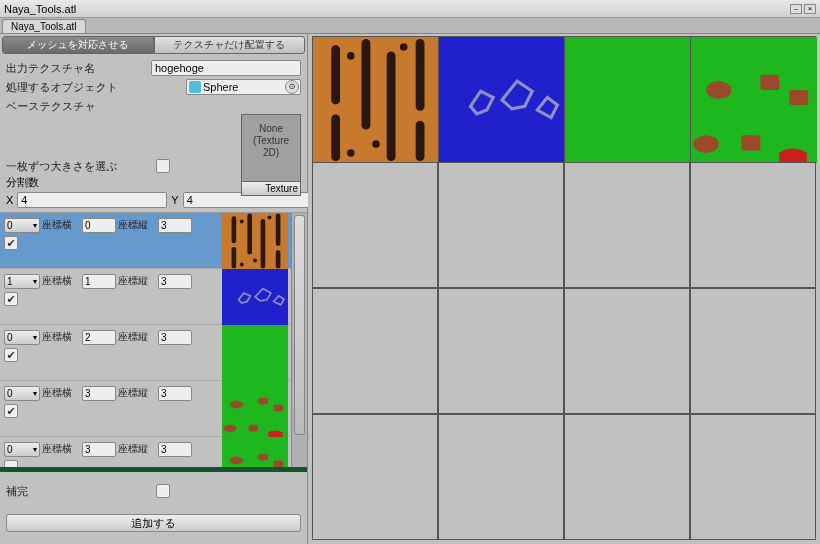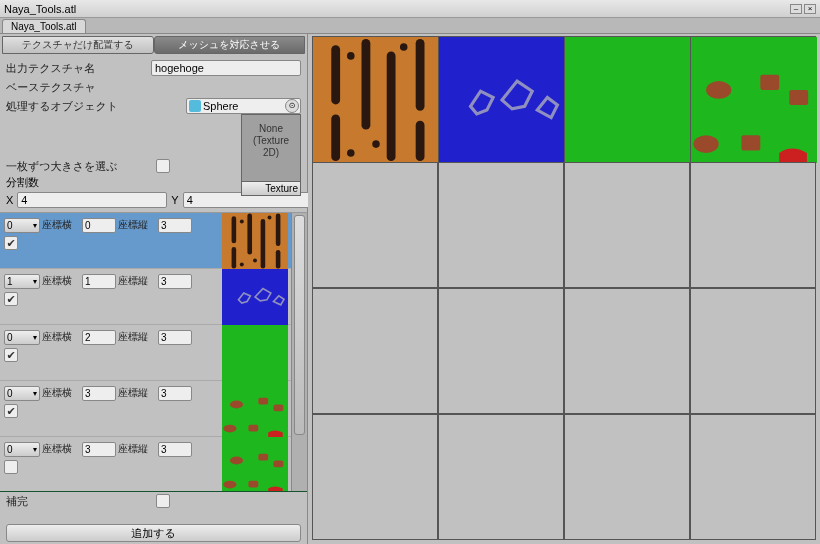--- a/index.html
+++ b/index.html
@@ -40,21 +40,21 @@
 .item{height:56px;display:flex;border-bottom:1px solid #aaa;position:relative}
 .item.sel{background:#6699cc}
 .item .ctrls{width:222px;padding:3px 4px}
 .item .thumb{width:66px;height:56px}
 .coordrow{display:flex;align-items:center;gap:2px;height:18px}
 .dd{width:36px;height:15px;background:linear-gradient(#eee,#ccc);border:1px solid #888;border-radius:2px;font-size:10px;padding:0 2px;display:flex;align-items:center;justify-content:space-between}
 .dd::after{content:"▾";font-size:8px}
 .clbl{font-size:10px;color:#222;width:38px}
 .cin{width:34px;height:15px;background:#eee;border:1px solid #888;border-radius:2px;padding:0 2px;font-size:10px}
 .item .chk2{width:14px;height:14px;background:#eee;border:1px solid #888;border-radius:2px;margin-top:2px;text-align:center;line-height:12px;font-size:11px;color:#333}
-.bottom{padding:2px 6px;border-top:1px solid #14532d}
+.bottom{padding:12px 6px;border-top:5px solid #14532d}
 .addbtn{width:100%;height:18px;background:linear-gradient(#eee,#ccc);border:1px solid #888;border-radius:3px;text-align:center;line-height:16px;margin-top:12px}
 .grid{position:absolute;left:4px;top:2px;right:4px;bottom:4px;background:#c1c1c1}
 .gridcell{position:absolute;border:1px solid #555;background:#c1c1c1}
 svg{display:block}
 </style>
 </head>
 <body>
 
 <div class="titlebar">
   <span>Naya_Tools.atl</span>
@@ -62,38 +62,38 @@
     <div class="winbtn">–</div>
     <div class="winbtn">×</div>
   </div>
 </div>
 <div class="tabbar">
   <div class="tab">Naya_Tools.atl</div>
 </div>
 <div class="main">
   <div class="left">
     <div class="modetabs">
+      <div class="modetab active">メッシュを対応させる</div>
       <div class="modetab inactive">テクスチャだけ配置する</div>
-      <div class="modetab active">メッシュを対応させる</div>
     </div>
     <div class="fields" style="position:relative">
       <div class="row">
         <div class="lbl">出力テクスチャ名</div>
         <input class="txtinput" value="hogehoge" style="">
-      </div>
-      <div class="row">
-        <div class="lbl">ベーステクスチャ</div>
       </div>
       <div class="row">
         <div class="lbl">処理するオブジェクト</div>
         <div class="objfield">
           <div class="objicon"></div>
           <span>Sphere</span>
           <div class="objpick">⊙</div>
         </div>
+      </div>
+      <div class="row">
+        <div class="lbl">ベーステクスチャ</div>
       </div>
       <div class="texslot">
         <div class="none" style="white-space:pre">None
 (Texture
 2D)</div>
         <div class="sel">Texture</div>
       </div>
       <div class="spacer"></div>
     </div>
     <div class="chkrow">

